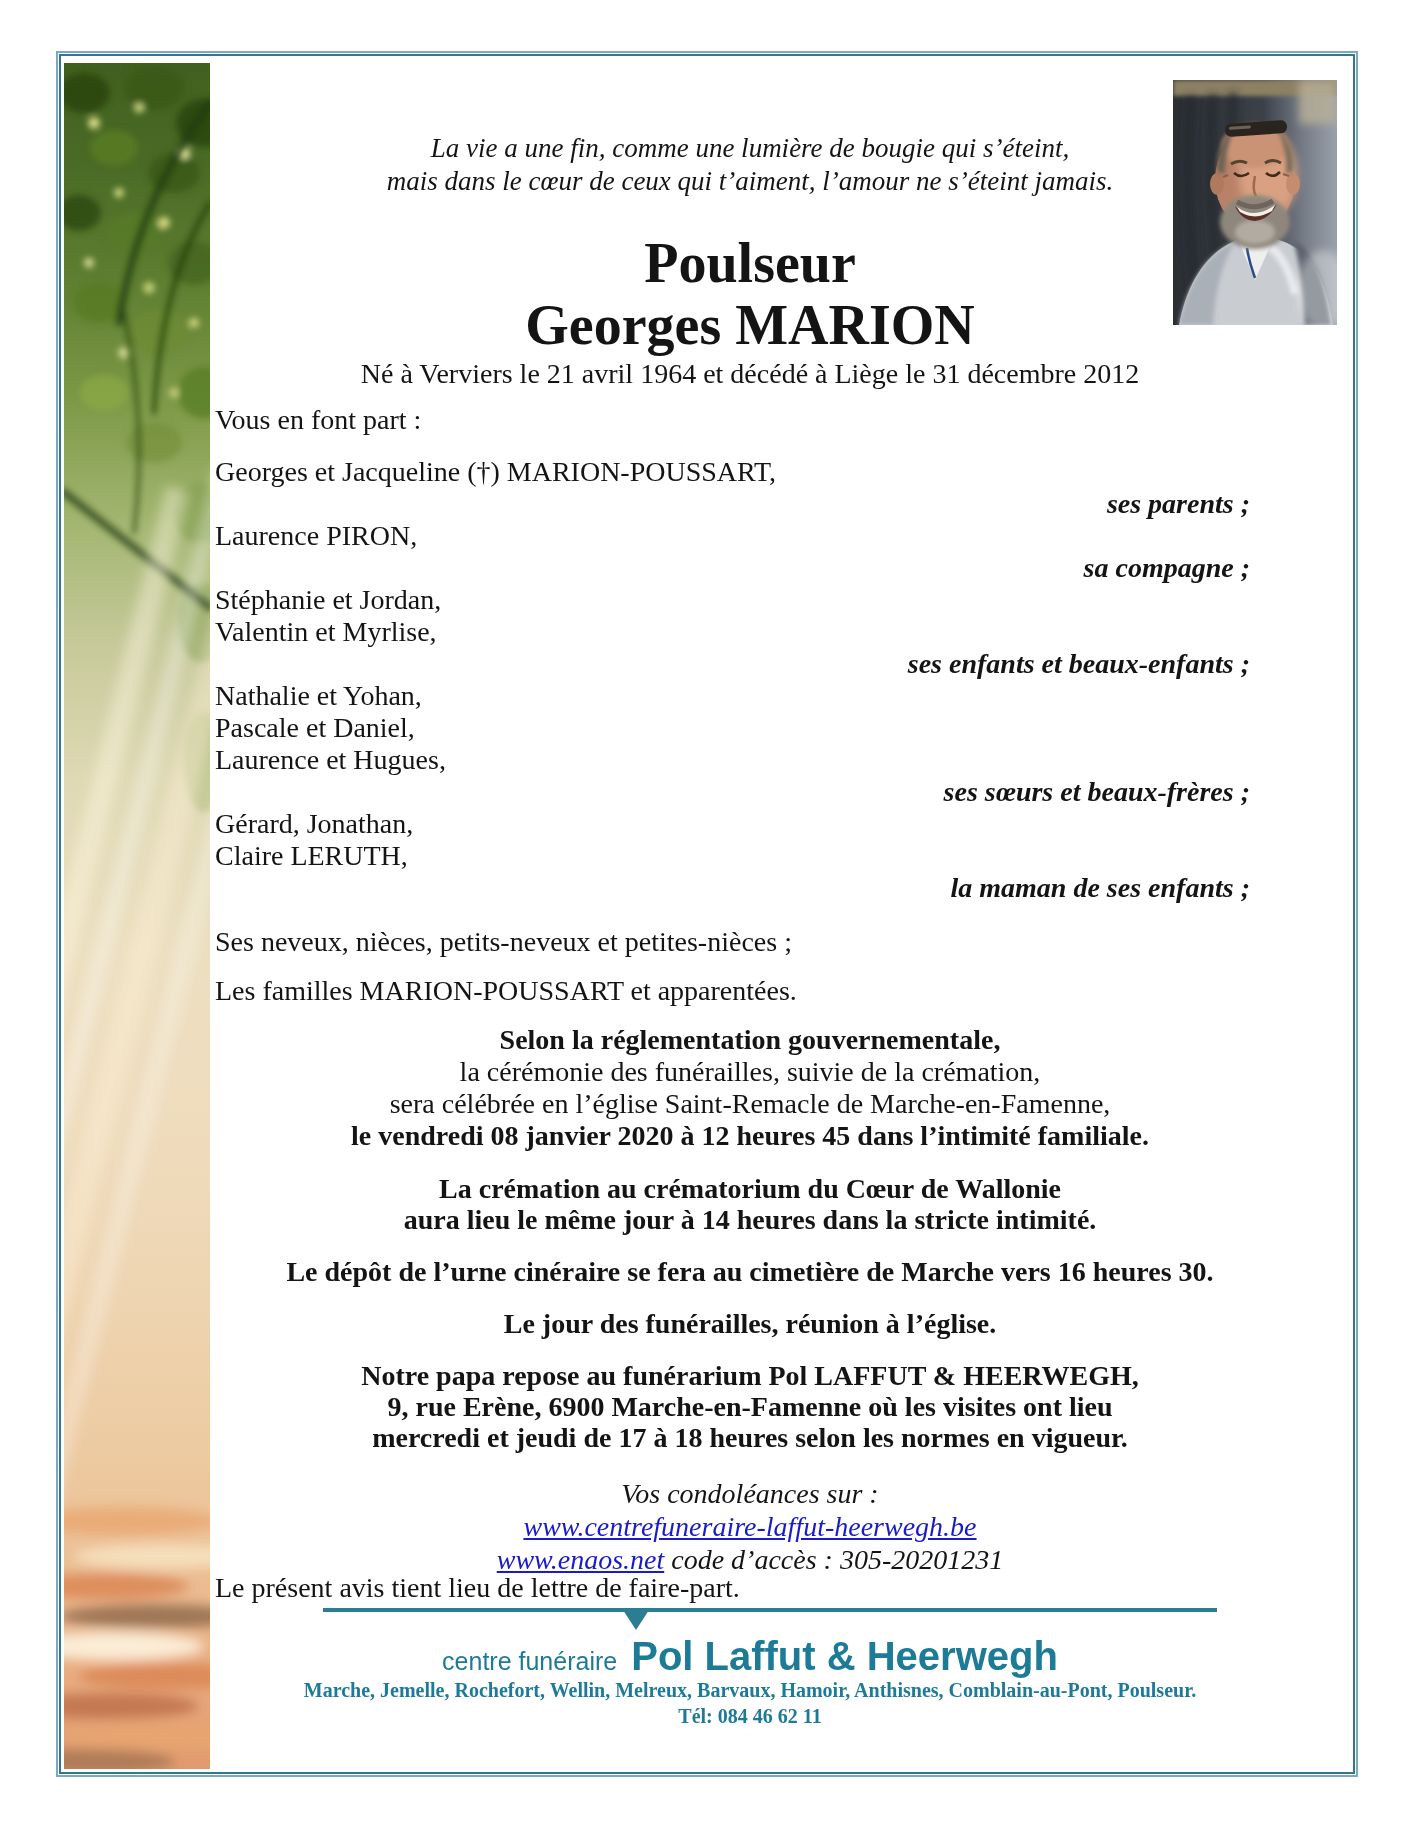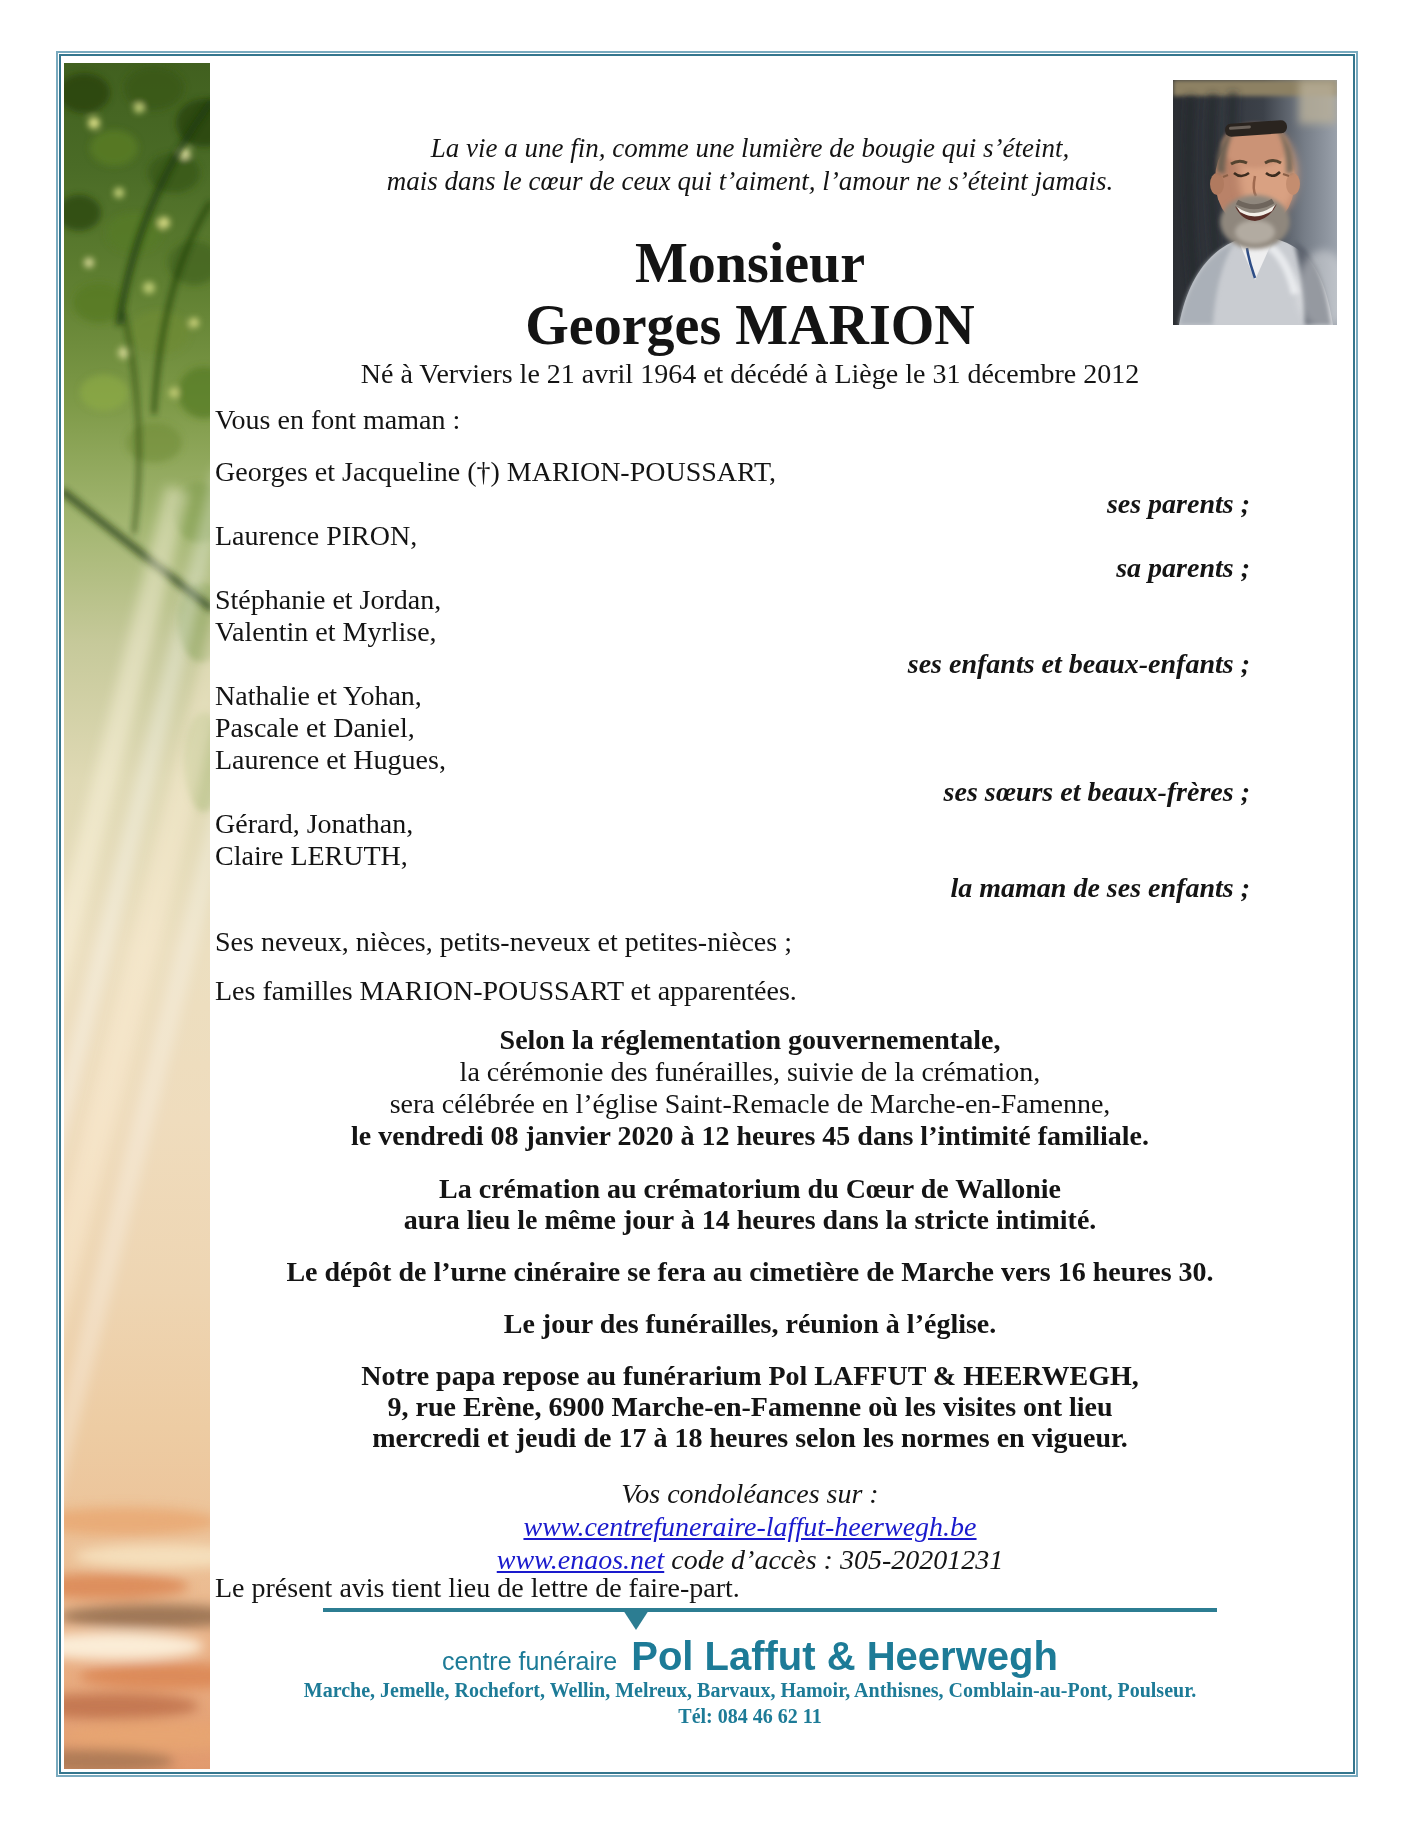--- a/index.html
+++ b/index.html
@@ -211,32 +211,32 @@
     </svg>
   </div>
 
   <div class="content">
 
     <div class="quote">
       <div>La vie a une fin, comme une lumière de bougie qui s’éteint,</div>
       <div>mais dans le cœur de ceux qui t’aiment, l’amour ne s’éteint jamais.</div>
     </div>
 
-    <div class="title">Monsieur</div>
+    <div class="title">Poulseur</div>
     <div class="title">Georges MARION</div>
     <div class="life-dates">Né à Verviers le 21 avril 1964 et décédé à Liège le 31 décembre 2012</div>
 
-    <div class="intro">Vous en font maman :</div>
+    <div class="intro">Vous en font part :</div>
 
     <div class="family">
       <div class="name">Georges et Jacqueline (†) MARION-POUSSART,</div>
       <div class="relation">ses parents ;</div>
 
       <div class="name">Laurence PIRON,</div>
-      <div class="relation">sa parents ;</div>
+      <div class="relation">sa compagne ;</div>
 
       <div class="name">Stéphanie et Jordan,</div>
       <div class="name">Valentin et Myrlise,</div>
       <div class="relation">ses enfants et beaux-enfants ;</div>
 
       <div class="name">Nathalie et Yohan,</div>
       <div class="name">Pascale et Daniel,</div>
       <div class="name">Laurence et Hugues,</div>
       <div class="relation">ses sœurs et beaux-frères ;</div>
 

